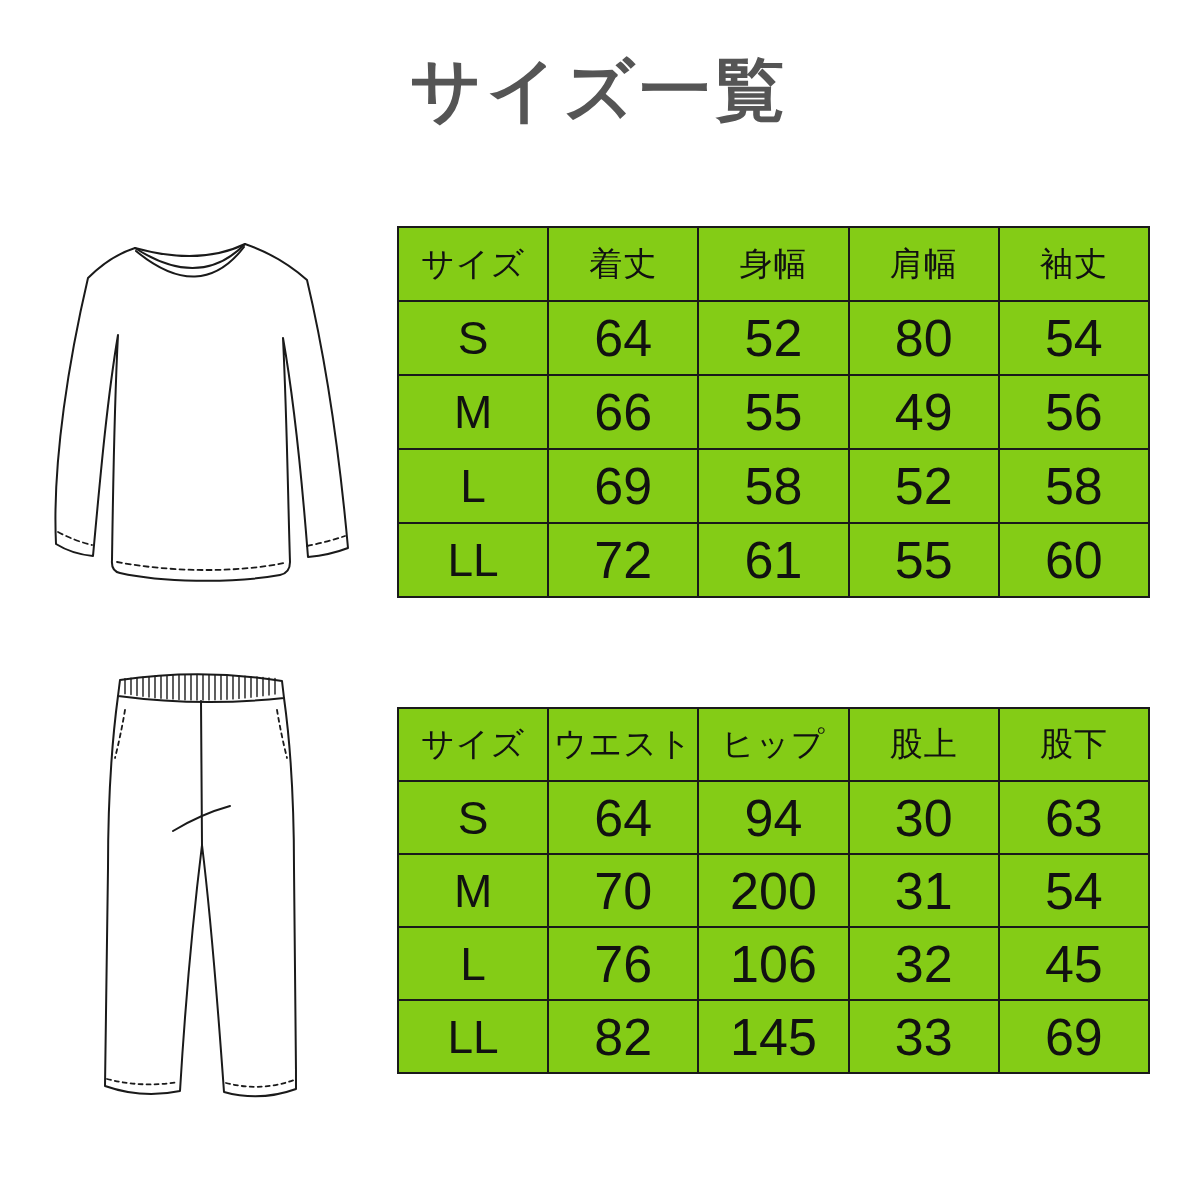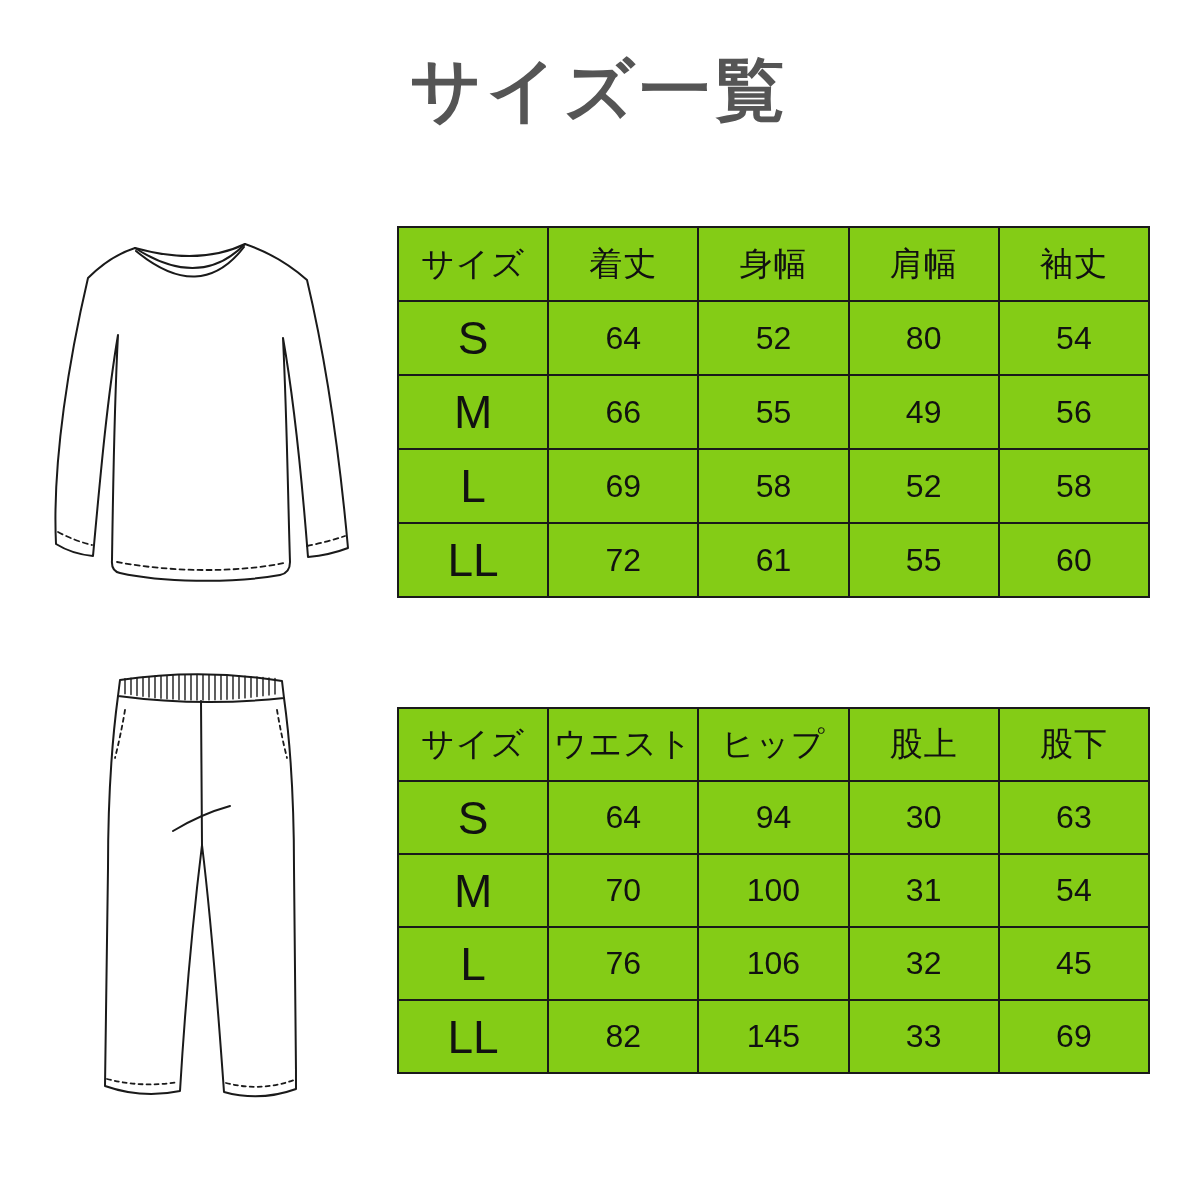--- a/index.html
+++ b/index.html
@@ -19,21 +19,21 @@
   .size-table td{
     border:2px solid #1a1a1a;text-align:center;vertical-align:middle;
     color:#111111;padding:0;
   }
   .t-top{left:397px;top:226px;width:753px;}
   .t-top tr{height:74px;}
   .t-bottom{left:397px;top:707px;width:753px;}
   .t-bottom tr{height:73px;}
   td.h{font-size:33px;letter-spacing:1px;}
   td.s{font-size:46px;}
-  td.n{font-size:32px;}
+  td.n{font-size:52px;}
   .shirt-svg{position:absolute;left:40px;top:240px;}
   .pants-svg{position:absolute;left:85px;top:668px;}
 </style>
 </head>
 <body>
 
 <div class="canvas">
 
   <h1 class="title">サイズ一覧</h1>
 
@@ -136,21 +136,21 @@
     <tr>
       <td class="s">S</td>
       <td class="n">64</td>
       <td class="n">94</td>
       <td class="n">30</td>
       <td class="n">63</td>
     </tr>
     <tr>
       <td class="s">M</td>
       <td class="n">70</td>
-      <td class="n">100</td>
+      <td class="n">200</td>
       <td class="n">31</td>
       <td class="n">54</td>
     </tr>
     <tr>
       <td class="s">L</td>
       <td class="n">76</td>
       <td class="n">106</td>
       <td class="n">32</td>
       <td class="n">45</td>
     </tr>

